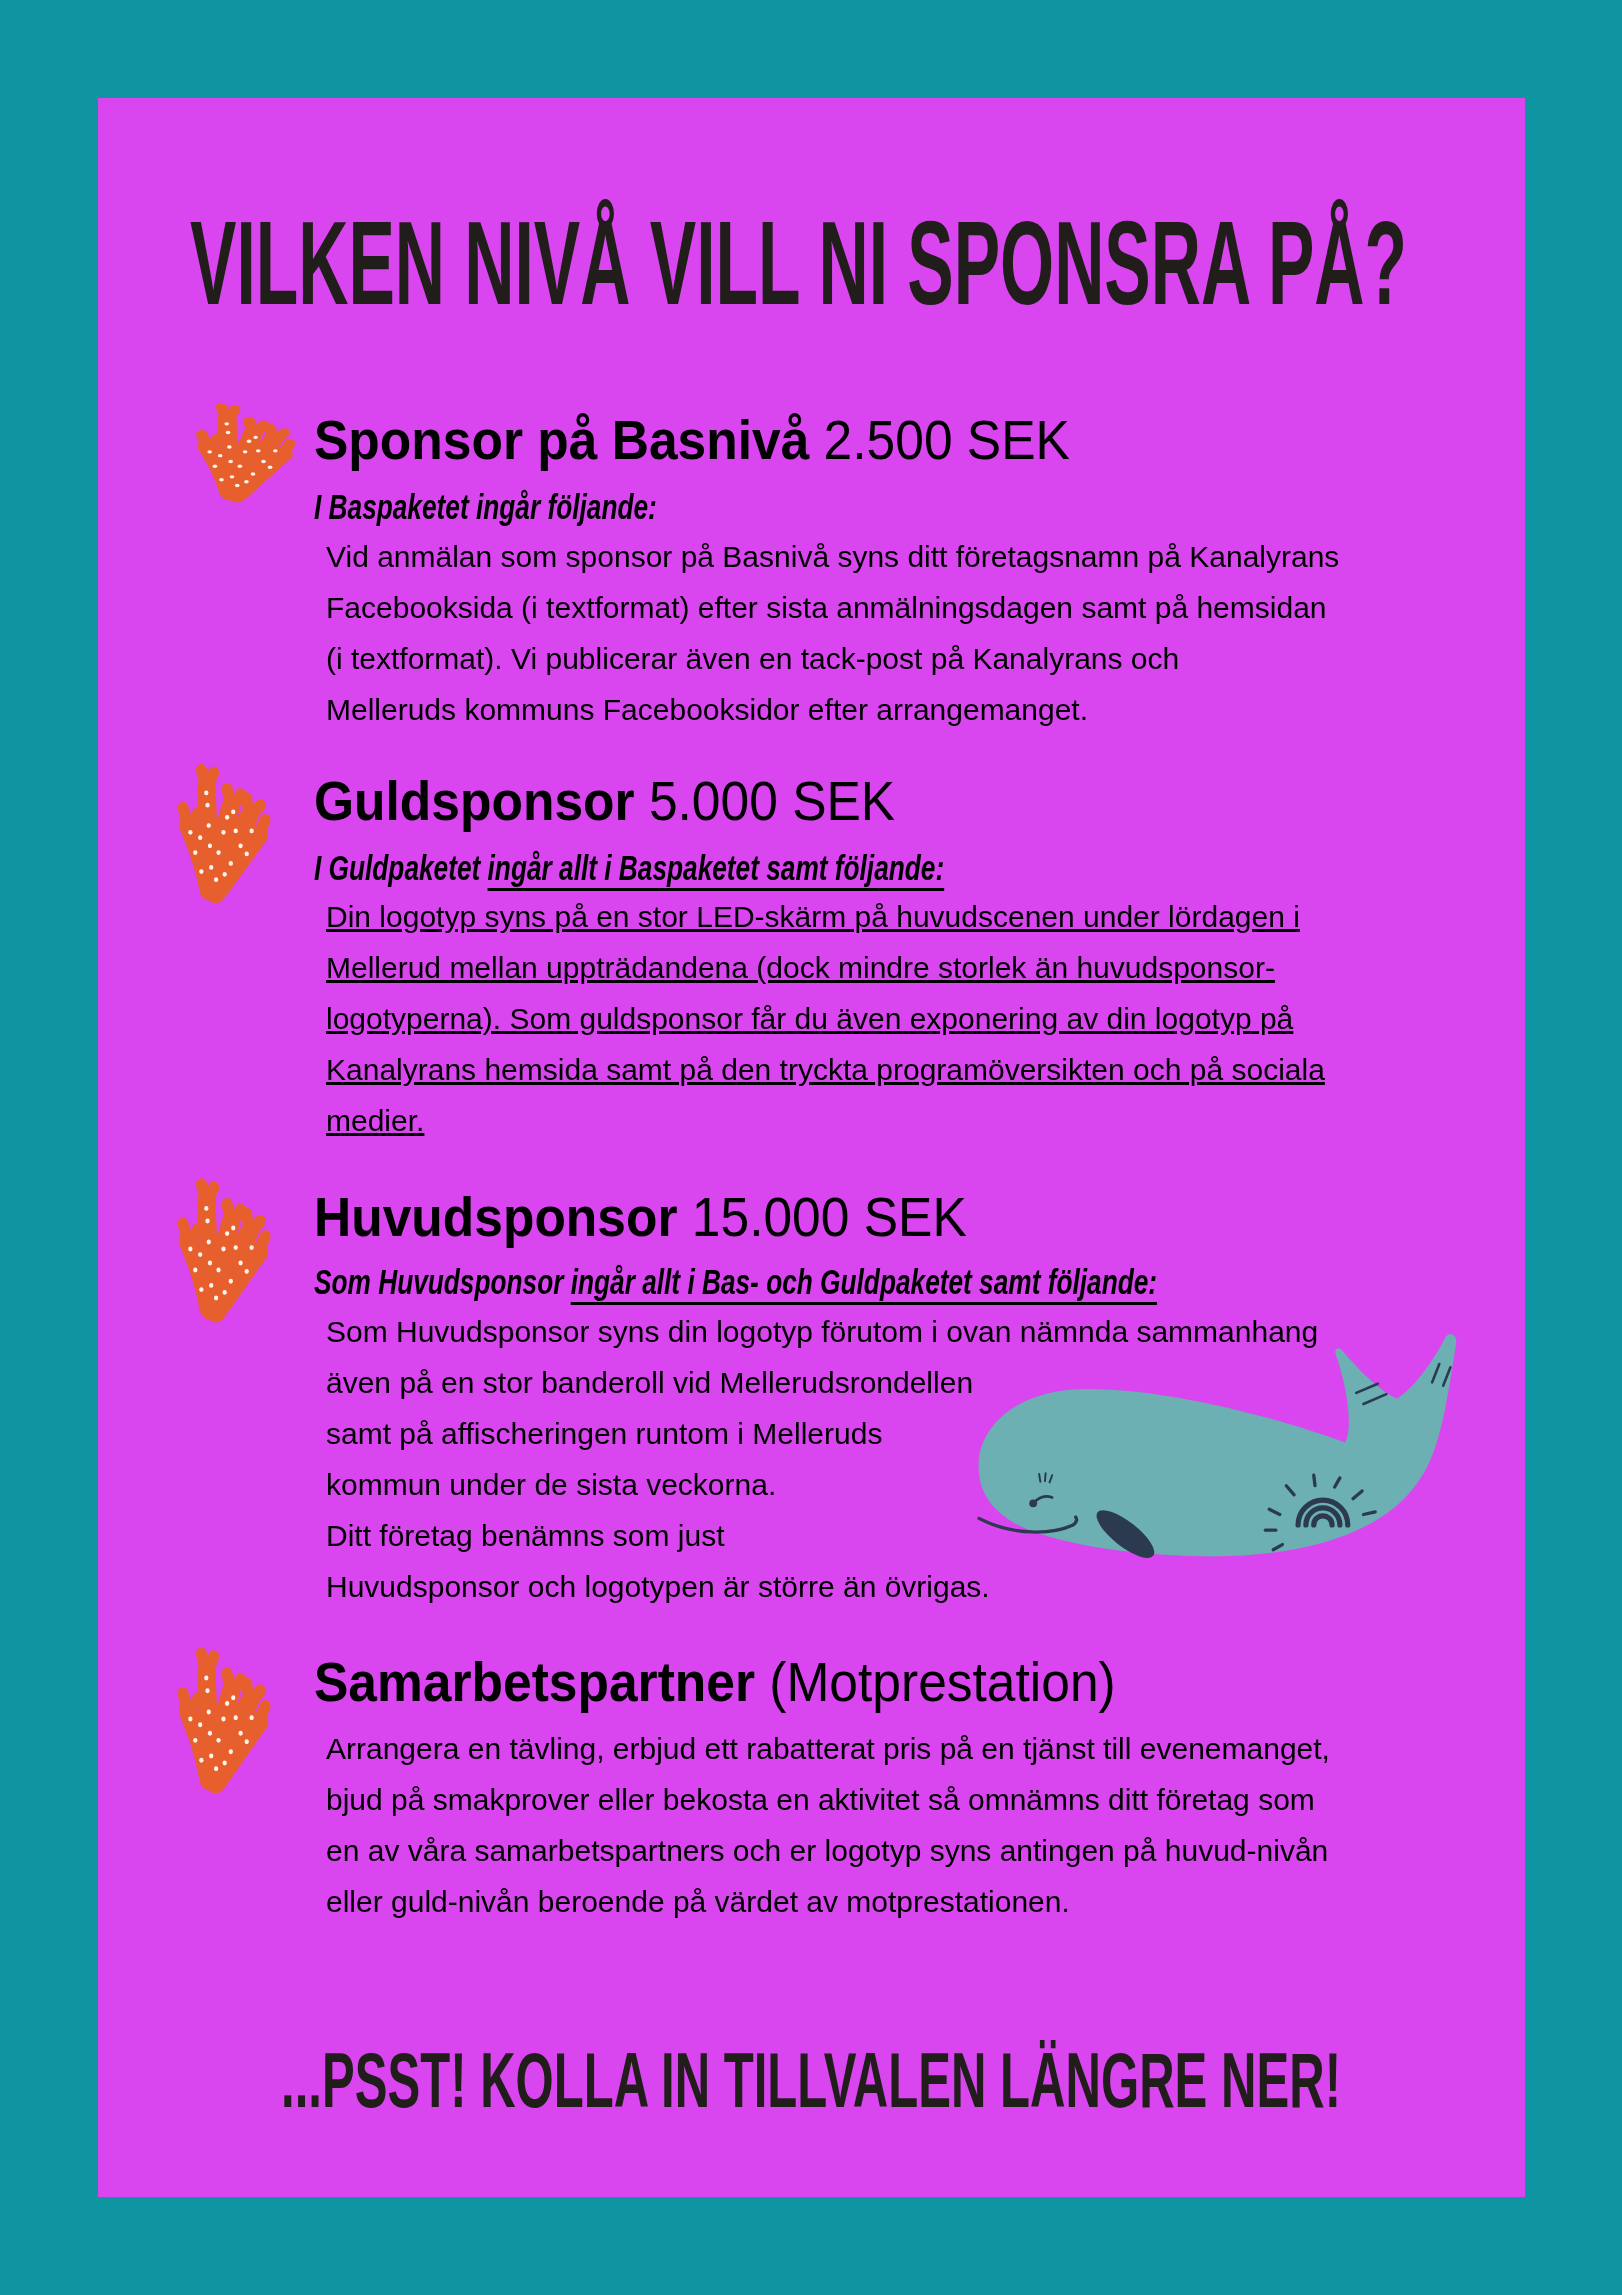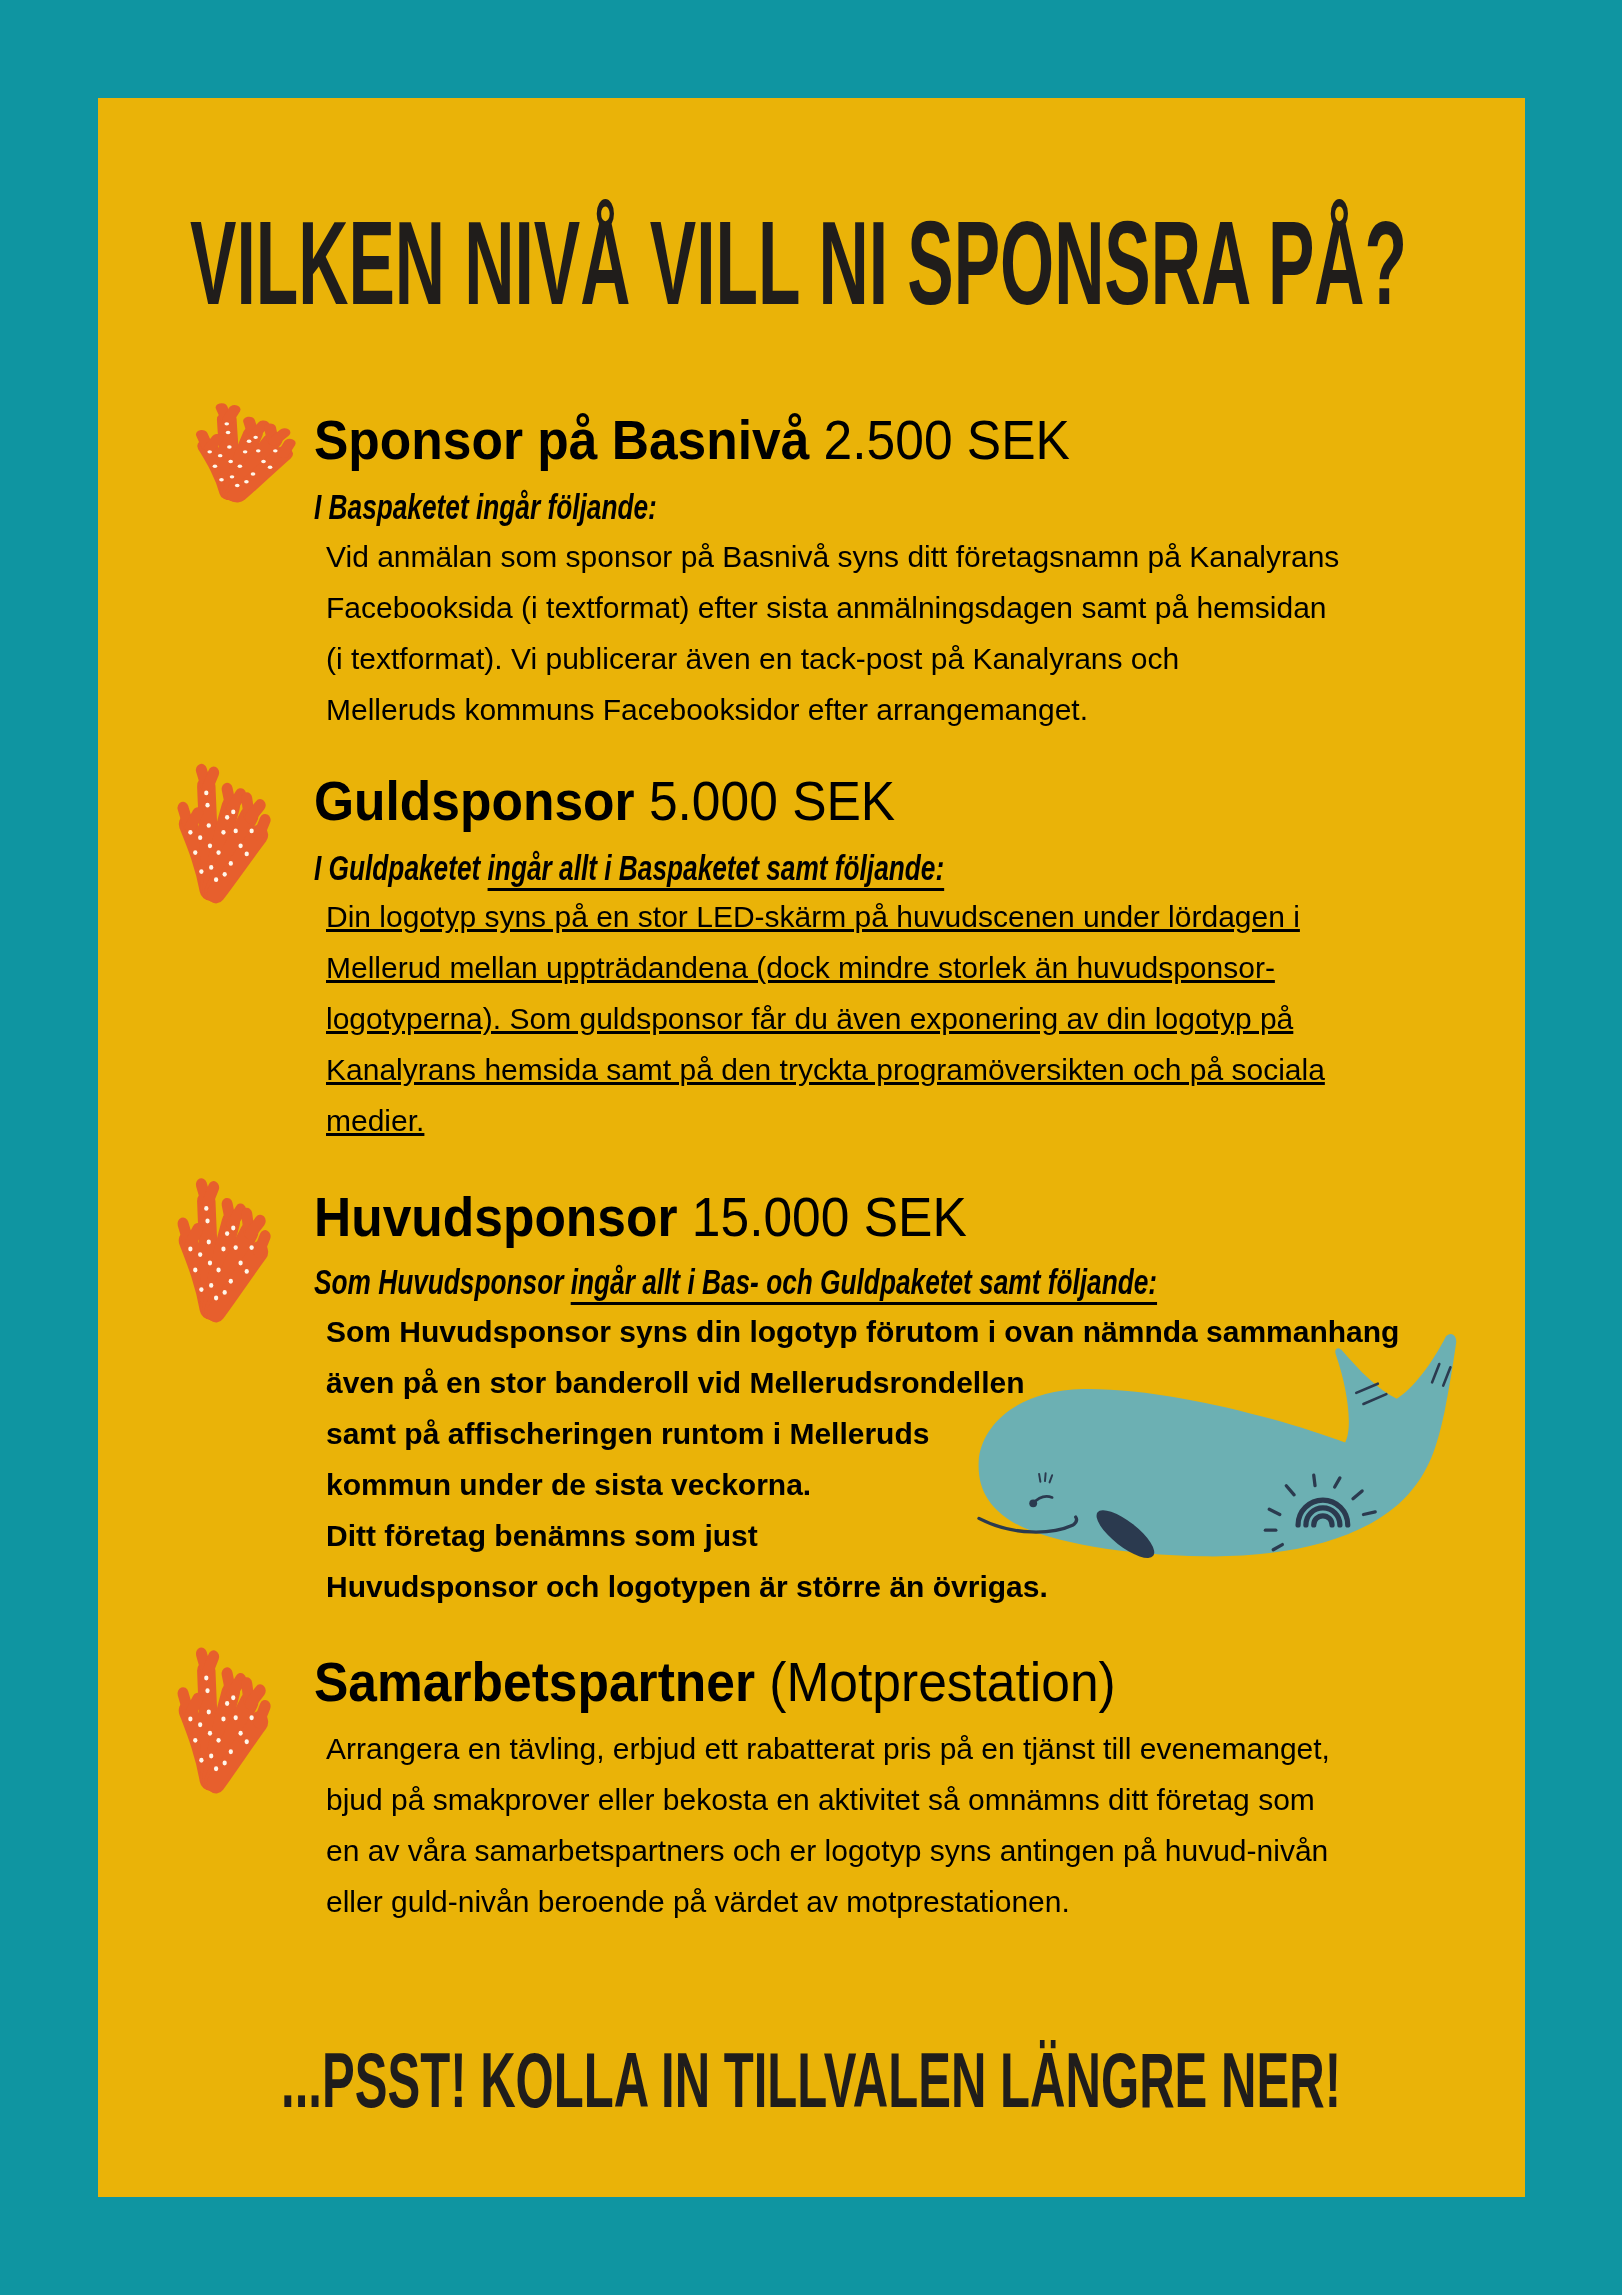--- a/index.html
+++ b/index.html
@@ -9,21 +9,21 @@
     height: 2295px;
     overflow: hidden;
     font-family: "Liberation Sans", "DejaVu Sans", sans-serif;
   }
   body { background: #0F95A1; position: relative; }
 
   .sheet {
     position: absolute;
     left: 98px; top: 98px;
     width: 1427px; height: 2099px;
-    background: #eab308;
+    background: #d946ef;
   }
 
   .hand-svg { position: absolute; overflow: visible; }
   .hand-svg text {
     font-family: "Liberation Sans", "DejaVu Sans", sans-serif;
     font-weight: 700;
     fill: #201D1B;
   }
   #poster-title { left: 92px; top: 108px; width: 1217px; height: 141px; }
   #footer-note  { left: 183px; top: 1930px; width: 1060px; height: 105px; }
@@ -70,21 +70,21 @@
     left: 228px;
     width: 1184px;
     font-size: 30px;
     line-height: 51px;
     color: #000;
     white-space: pre-line;
   }
 
   .st-1 { top: 314px; }   .ss-1 { top: 390px; }   .sb-1 { top: 433px; }
   .st-2 { top: 675px; }  .ss-2 { top: 751px; }  .sb-2 { top: 793px; text-decoration: underline; }
-  .st-3 { top: 1091px; }  .ss-3 { top: 1165px; }  .sb-3 { top: 1208px; font-weight: bold; }
+  .st-3 { top: 1091px; }  .ss-3 { top: 1165px; }  .sb-3 { top: 1208px; }
   .st-4 { top: 1556px; }                          .sb-4 { top: 1625px; }
 
   .whale {
     position: absolute;
     left: 877px; top: 1232px;
     width: 497px; height: 229px;
     overflow: visible;
   }
 </style>
 </head>

